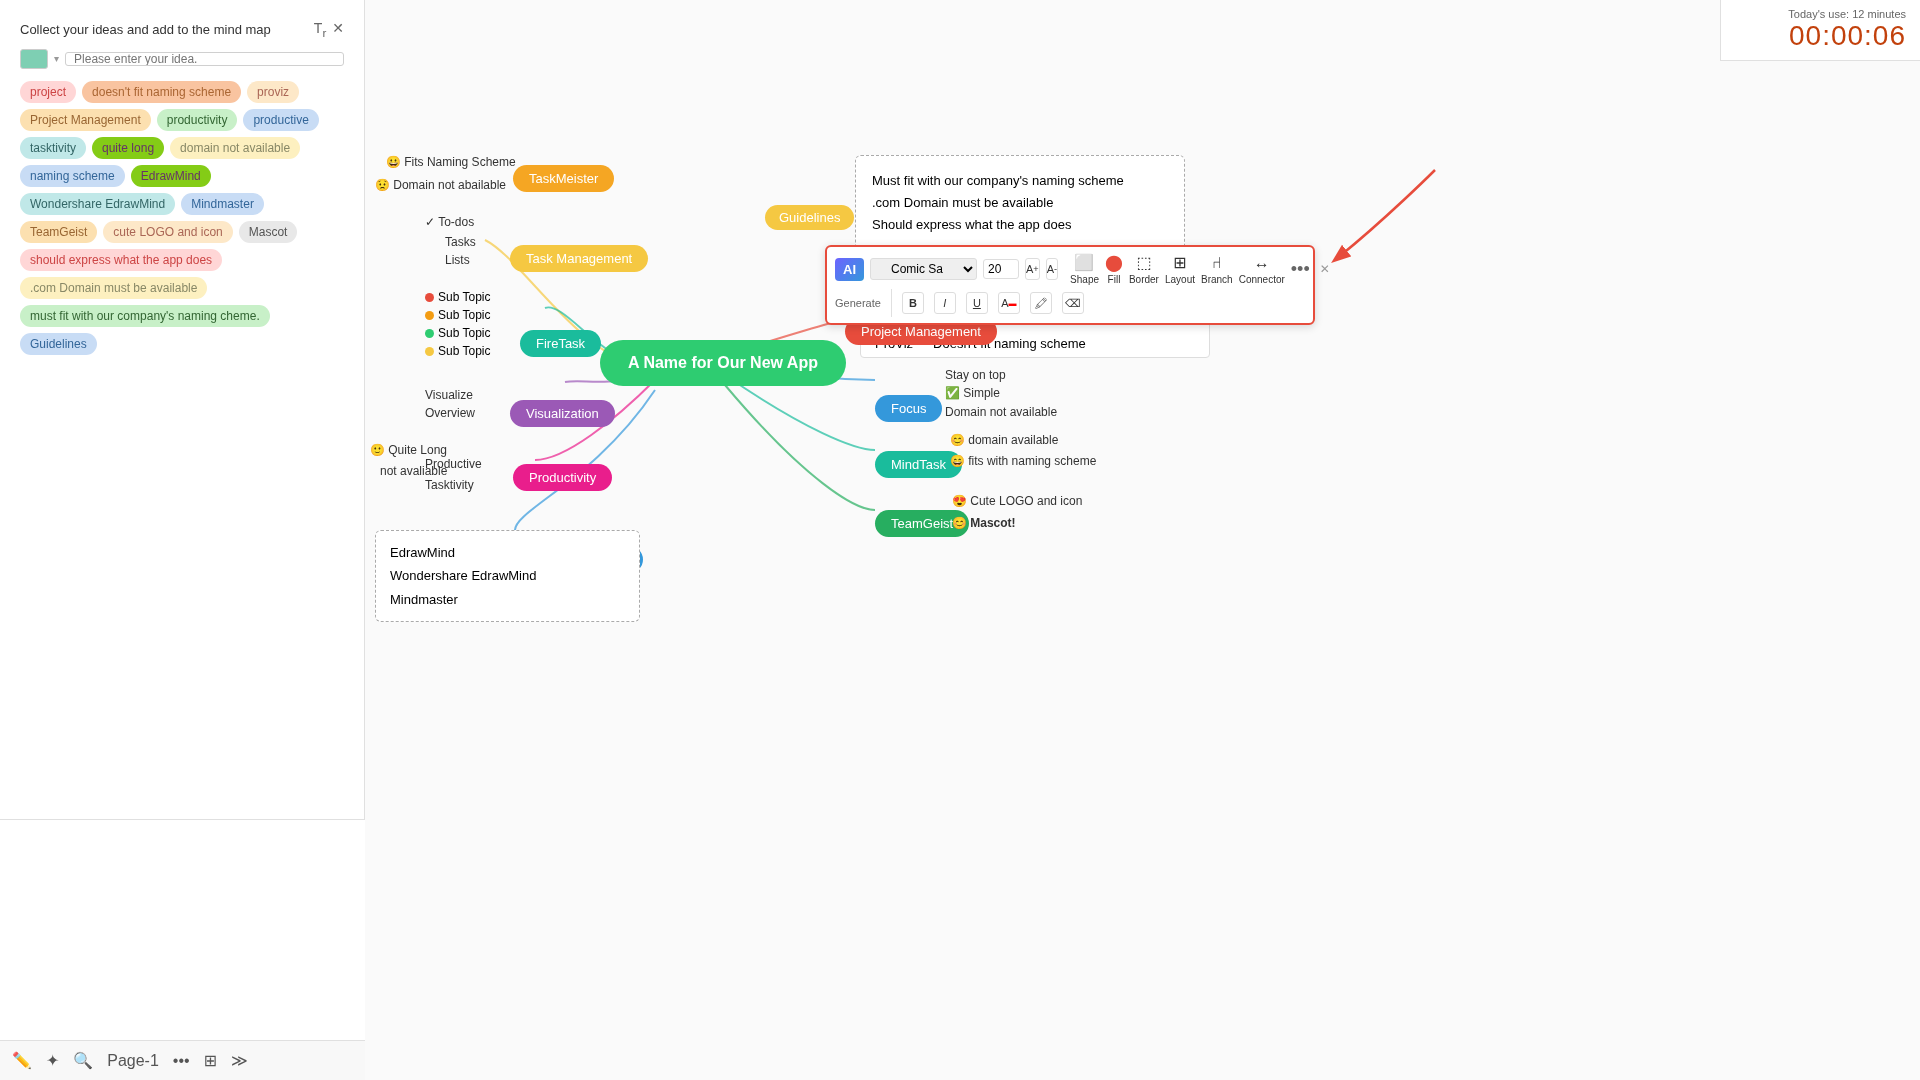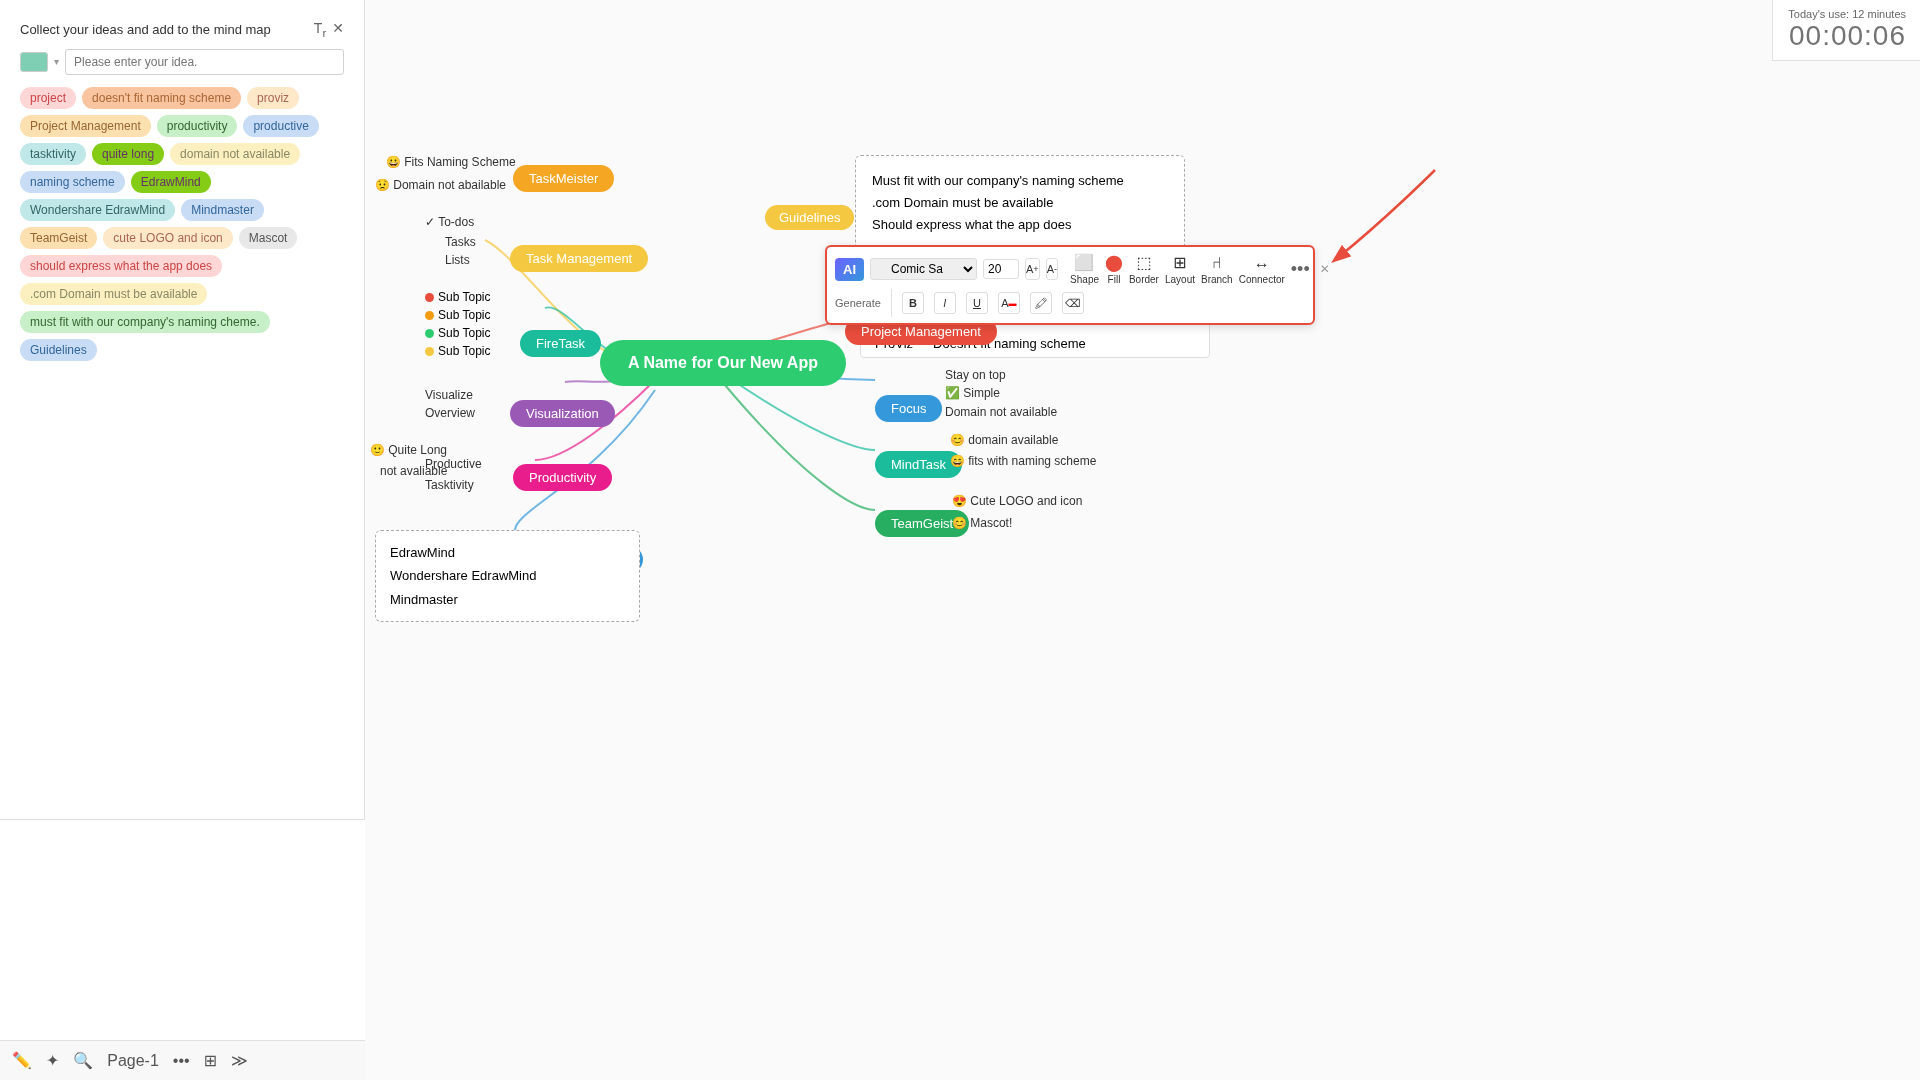--- a/index.html
+++ b/index.html
@@ -22,21 +22,21 @@
       margin-bottom: 10px;
     }
     #left-panel-title { font-size: 13px; color: #333; }
     #left-panel-icons { display: flex; gap: 6px; }
     .panel-icon { font-size: 14px; color: #666; cursor: pointer; }
 
     #idea-input-row { display: flex; align-items: center; gap: 6px; margin-bottom: 12px; }
     .color-swatch { width: 28px; height: 20px; background: #7ecfb3; border-radius: 3px; border: 1px solid #ccc; cursor: pointer; }
     .color-caret { font-size: 10px; color: #999; cursor: pointer; }
     #idea-input {
-      flex: 1; height: 26px; border: 1px solid #d0d0d0; border-radius: 3px;
+      flex: 1; height: 14px; border: 1px solid #d0d0d0; border-radius: 3px;
       padding: 0 8px; font-size: 12px; color: #999;
     }
 
     .tags-area { display: flex; flex-wrap: wrap; gap: 6px; }
     .tag {
       padding: 4px 10px; border-radius: 14px; font-size: 12px; cursor: pointer;
       white-space: nowrap;
     }
     .tag-pink { background: #ffd6d6; color: #c44; }
     .tag-salmon { background: #f9c4a0; color: #a63; }
@@ -204,29 +204,29 @@
       position: absolute;
       left: 890px; top: 160px;
       z-index: 200;
       pointer-events: none;
     }
 
     
     #timer-box {
       position: absolute;
       right: 0; top: 0;
-      width: 148px;
+      width: 200px;
       background: #fff;
       border-left: 1px solid #e0e0e0;
       border-bottom: 1px solid #e0e0e0;
       padding: 8px 14px;
       text-align: right;
     }
     #timer-label { font-size: 11px; color: #666; }
-    #timer-value { font-size: 28px; font-weight: 300; color: #737373; letter-spacing: 1px; }
+    #timer-value { font-size: 28px; font-weight: 300; color: #c2410c; letter-spacing: 1px; }
 
     
     .subtopic-row { position: absolute; display: flex; align-items: center; gap: 4px; font-size: 12px; }
     .bullet { width: 9px; height: 9px; border-radius: 50%; display: inline-block; }
     .bullet-red { background: #e74c3c; }
     .bullet-orange { background: #f39c12; }
     .bullet-green { background: #2ecc71; }
     .bullet-yellow { background: #f5c842; }
   </style>
 </head>
@@ -431,21 +431,21 @@
   <div class="text-node" style="left:580px;top:368px;">Stay on top</div>
   <div class="text-node" style="left:580px;top:386px;">✅ Simple</div>
   <div class="text-node" style="left:580px;top:405px;">Domain not available</div>
 
   <div class="node node-teal" style="left:510px;top:451px;">MindTask</div>
   <div class="text-node" style="left:585px;top:433px;">😊 domain available</div>
   <div class="text-node" style="left:585px;top:454px;">😄 fits with naming scheme</div>
 
   <div class="node node-green" style="left:510px;top:510px;">TeamGeist</div>
   <div class="text-node" style="left:587px;top:494px;">😍 Cute LOGO and icon</div>
-  <div class="text-node" style="left:587px;top:516px;">😊 Mascot!</div>
+  <div class="text-node" style="left:587px;top:516px;font-weight:bold;">😊 Mascot!</div>
 
   <div id="red-arrow">
     <svg width="200" height="130" viewBox="0 0 200 130">
       <defs>
         <marker id="arrowhead" markerWidth="8" markerHeight="8" refX="6" refY="3" orient="auto">
           <polygon points="0 0, 8 3, 0 6" fill="#e74c3c"></polygon>
         </marker>
       </defs>
       <path d="M 180 10 C 180 10 130 60 80 100" stroke="#e74c3c" stroke-width="2.5" fill="none" marker-end="url(#arrowhead)"></path>
     </svg>

